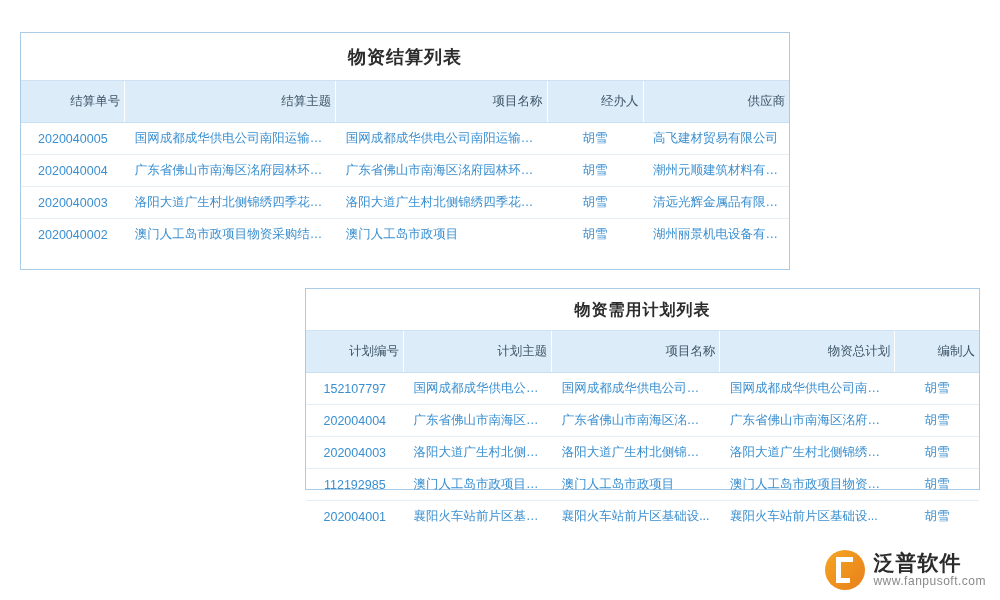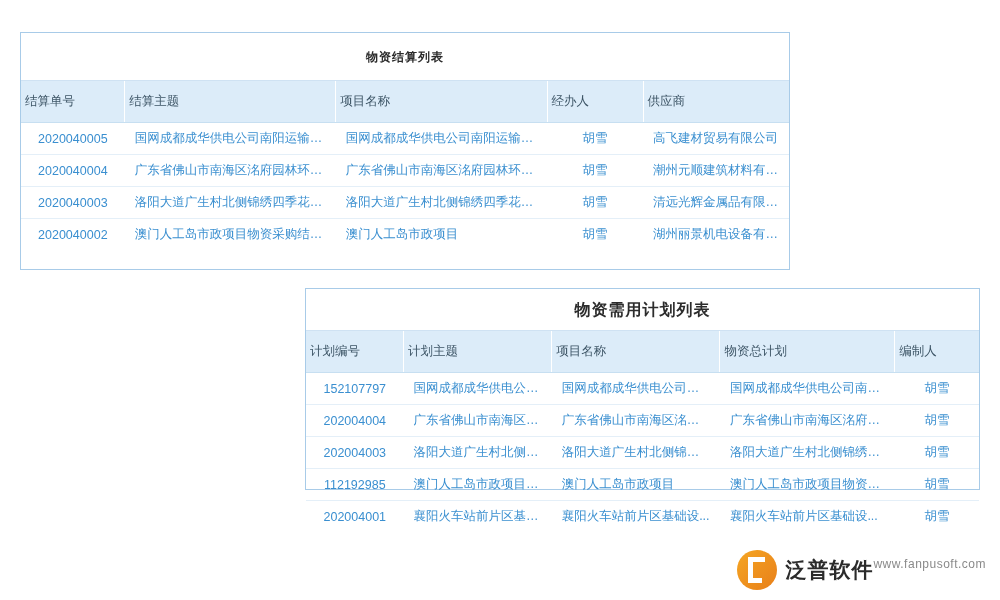--- a/index.html
+++ b/index.html
@@ -30,21 +30,21 @@
   }
   #panel-plan {
     left: 305px;
     top: 288px;
     width: 675px;
     height: 202px;
   }
 
   .panel-title {
     text-align: center;
-    font-size: 12px;
+    font-size: 18px;
     font-weight: bold;
     color: #2c2c2c;
     letter-spacing: 1px;
     box-sizing: border-box;
   }
   #panel-settlement .panel-title {
     height: 48px;
     line-height: 48px;
     border-bottom: 1px solid #cfe2f3;
   }
@@ -61,21 +61,21 @@
     table-layout: fixed;
   }
   table.grid th {
     background: #dcecf9;
     color: #3d5566;
     font-weight: normal;
     font-size: 12.5px;
     height: 32px;
     border-right: 1px solid #ffffff;
     border-bottom: 1px solid #c7dff1;
-    text-align: left;
+    text-align: right;
     padding: 12px 4px;
     box-sizing: border-box;
     white-space: nowrap;
     overflow: hidden;
     text-overflow: ellipsis;
   }
   table.grid th:last-child { border-right: none; }
 
   table.grid td {
     height: 31px;
@@ -140,21 +140,21 @@
     content: "";
     position: absolute;
     left: 11px;
     top: 7px;
     width: 17px;
     height: 5px;
     background: #ffffff;
   }
   #brand .brand-text {
     display: flex;
-    flex-direction: row;
+    flex-direction: column;
     line-height: 1.15;
   }
   #brand .brand-name {
     font-size: 21px;
     font-weight: bold;
     color: #2b2b2b;
     letter-spacing: 1px;
   }
   #brand .brand-url {
     font-size: 12px;

